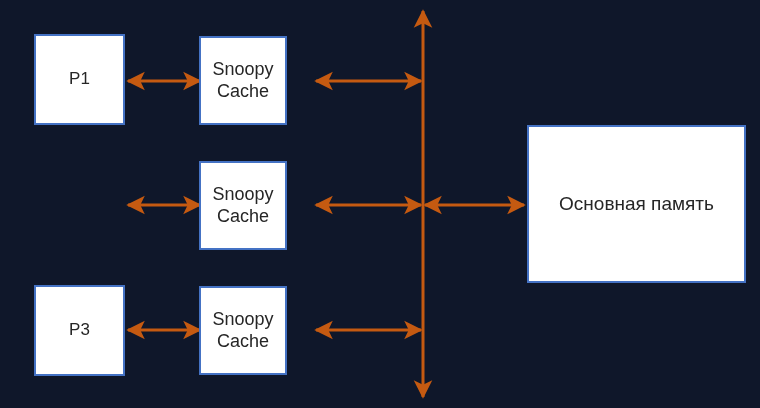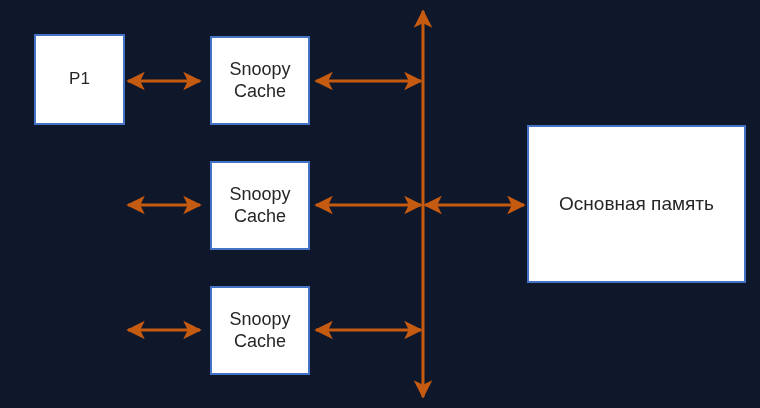--- a/index.html
+++ b/index.html
@@ -33,22 +33,22 @@
     line-height: 1.22;
     white-space: pre-line;
   }
   .proc-box {
     left: 34px;
     width: 91px;
     height: 91px;
     font-size: 17px;
   }
   .cache-box {
-    left: 210px;
-    width: 100px;
+    left: 199px;
+    width: 88px;
     height: 89px;
     font-size: 18px;
   }
   .memory-box {
     left: 527px;
     top: 125px;
     width: 219px;
     height: 158px;
     font-size: 19px;
   }
@@ -95,20 +95,21 @@
     <line x1="316" y1="205" x2="421" y2="205" stroke="#C55A11" stroke-width="3" marker-start="url(#ah-start)" marker-end="url(#ah-end)"></line>
 
     <line x1="425" y1="205" x2="524" y2="205" stroke="#C55A11" stroke-width="3" marker-start="url(#ah-start)" marker-end="url(#ah-end)"></line>
 
     <line x1="128" y1="330" x2="200" y2="330" stroke="#C55A11" stroke-width="3" marker-start="url(#ah-start)" marker-end="url(#ah-end)"></line>
 
     <line x1="316" y1="330" x2="421" y2="330" stroke="#C55A11" stroke-width="3" marker-start="url(#ah-start)" marker-end="url(#ah-end)"></line>
   </svg>
 
   <div class="node-box proc-box row1">P1</div>
+  <div class="node-box proc-box row3">P3</div>
 
   <div class="node-box cache-box row1">Snoopy
 Cache</div>
   <div class="node-box cache-box row2">Snoopy
 Cache</div>
   <div class="node-box cache-box row3">Snoopy
 Cache</div>
 
   <div class="node-box memory-box">Основная память</div>
 

